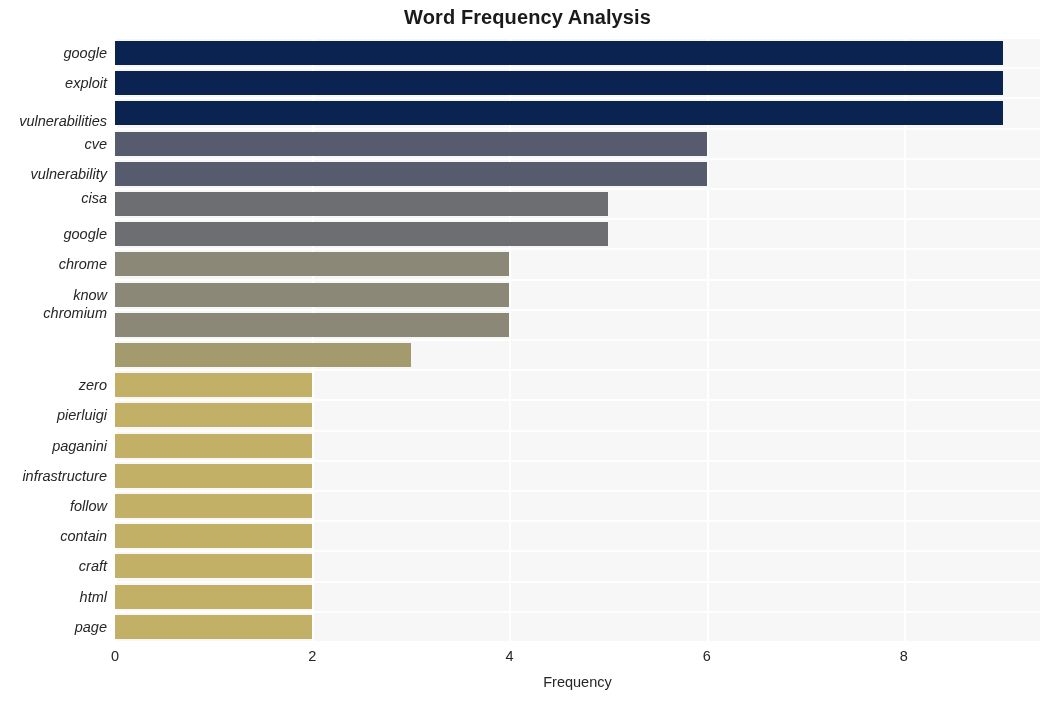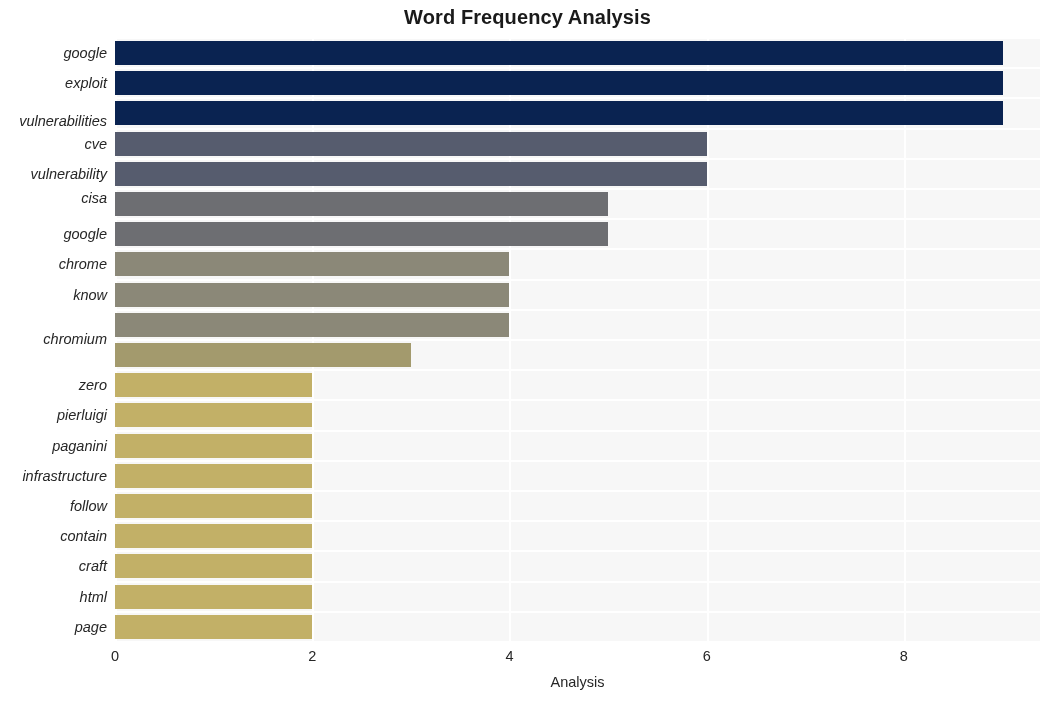--- a/index.html
+++ b/index.html
@@ -225,35 +225,35 @@
   <div id="y-axis-labels">
       <div class="y-tick-label" style="top: 0px;">google</div>
       <div class="y-tick-label" style="top: 30.2px;">exploit</div>
       <div class="y-tick-label" style="top: 60.4px; margin-top: 8px;">vulnerabilities</div>
       <div class="y-tick-label" style="top: 90.6px;">cve</div>
       <div class="y-tick-label" style="top: 120.8px;">vulnerability</div>
       <div class="y-tick-label" style="top: 145px;">cisa</div>
       <div class="y-tick-label" style="top: 181.2px;">google</div>
       <div class="y-tick-label" style="top: 211.4px; margin-left: 25px;">chrome</div>
       <div class="y-tick-label" style="top: 241.6px;">know</div>
-      <div class="y-tick-label" style="top: 286px;">chromium</div>
+      <div class="y-tick-label" style="top: 260px;">chromium</div>
       <div class="y-tick-label" style="top: 332.2px;">zero</div>
       <div class="y-tick-label" style="top: 362.4px;">pierluigi</div>
       <div class="y-tick-label" style="top: 392.6px;">paganini</div>
       <div class="y-tick-label" style="top: 422.8px;">infrastructure</div>
       <div class="y-tick-label" style="top: 453px;">follow</div>
       <div class="y-tick-label" style="top: 483.2px;">contain</div>
       <div class="y-tick-label" style="top: 513.4px;">craft</div>
       <div class="y-tick-label" style="top: 543.6px;">html</div>
       <div class="y-tick-label" style="top: 573.8px; padding-left: 20px;">page</div>
     </div>
 
   <div id="x-axis-labels">
       <div class="x-tick-label" style="left: 115px;">0</div>
       <div class="x-tick-label" style="left: 312.228px;">2</div>
       <div class="x-tick-label" style="left: 509.456px;">4</div>
       <div class="x-tick-label" style="left: 706.684px;">6</div>
       <div class="x-tick-label" style="left: 903.913px;">8</div>
     </div>
 
-  <div id="x-axis-title">Analysis</div>
+  <div id="x-axis-title">Frequency</div>
 
 </div>
 
 </body></html>

